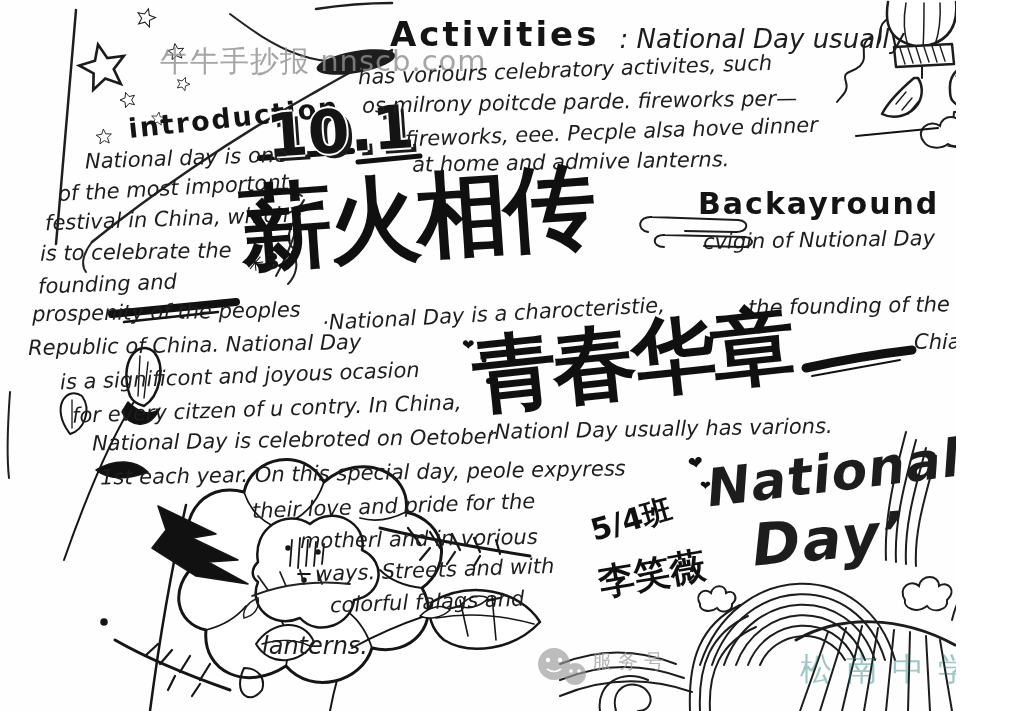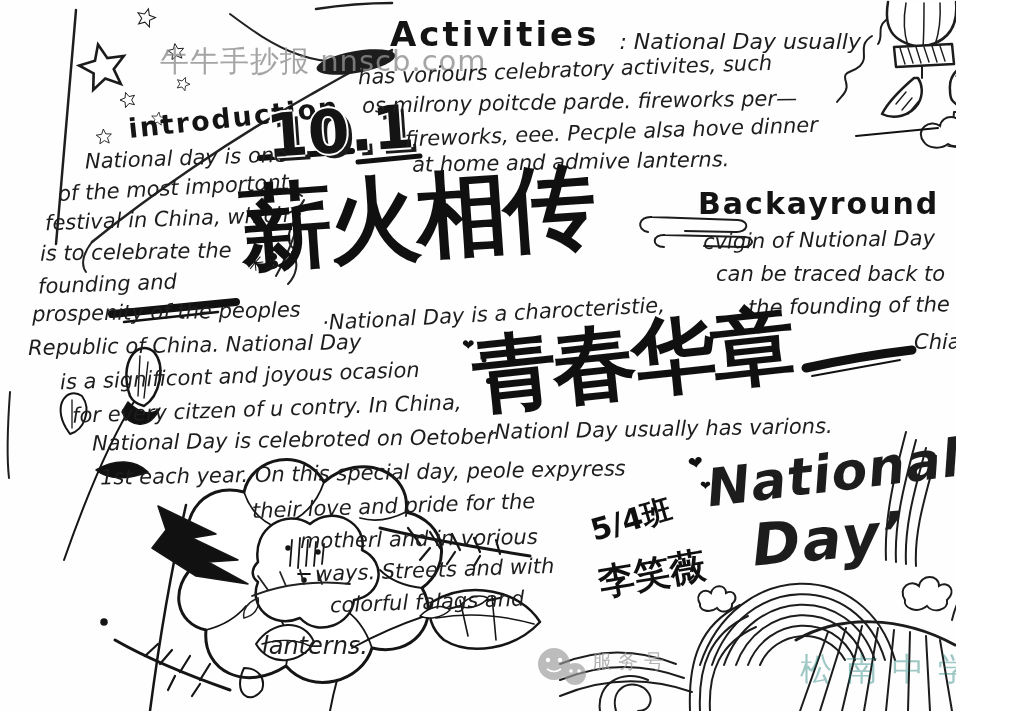--- a/index.html
+++ b/index.html
@@ -266,33 +266,32 @@
   <div class="hw" style="left:92px;top:428px;font-size:21px;transform:rotate(-1deg);">National Day is celebroted on Oetober</div>
   <div class="hw" style="left:100px;top:461px;font-size:21px;transform:rotate(-1deg);">1st each year. On this special day, peole expyress</div>
   <div class="hw" style="left:252px;top:494px;font-size:21px;transform:rotate(-2deg);">their love and pride for the</div>
   <div class="hw" style="left:300px;top:527px;font-size:21px;transform:rotate(-1deg);">motherl and in vorious</div>
   <div class="hw" style="left:315px;top:558px;font-size:21px;transform:rotate(-2deg);">ways. Streets and with</div>
   <div class="hw" style="left:330px;top:590px;font-size:21px;transform:rotate(-2deg);">colorful falags and</div>
   <div class="hw" style="left:262px;top:632px;font-size:24px;">lanterns.</div>
 
   <div class="row" style="position:absolute;left:390px;top:14px;">
     <span class="hd" style="position:static;font-size:34px;letter-spacing:3px;">Activities</span>
-    <span class="hw" style="position:static;font-size:22px;">: National Day usually</span>
+    <span class="hw" style="position:static;font-size:26px;">: National Day usually</span>
   </div>
   <div class="hw" style="left:358px;top:58px;font-size:21px;transform:rotate(-2deg);">has voriours celebratory activites, such</div>
   <div class="hw" style="left:362px;top:90px;font-size:21px;transform:rotate(-1deg);">os milrony poitcde parde. fireworks per—</div>
   <div class="hw" style="left:405px;top:120px;font-size:21px;transform:rotate(-2deg);">fireworks, eee. Pecple alsa hove dinner</div>
   <div class="hw" style="left:412px;top:150px;font-size:21px;transform:rotate(-1deg);">at home and admive lanterns.</div>
 
   <div class="row" style="position:absolute;left:698px;top:186px;">
     <span class="hd" style="position:static;font-size:30px;letter-spacing:2px;">Backayround</span>
     <span class="hw" style="position:static;font-size:24px;">: The</span>
   </div>
   <div class="hw" style="left:703px;top:228px;font-size:21px;transform:rotate(-1deg);">cvigin of Nutional Day</div>
-  <div class="hw" style="left:716px;top:262px;font-size:21px;">can be traced back to</div>
   <div class="hw" style="left:748px;top:294px;font-size:21px;transform:rotate(-1deg);">the founding of the</div>
   <div class="hw" style="left:878px;top:330px;font-size:21px;margin-left:36px;">Chian.</div>
 
   <div class="cal" style="left:240px;top:172px;font-size:92px;letter-spacing:-4px;transform:rotate(-4deg);">薪火相传</div>
   <div class="hd" style="left:246px;top:250px;font-size:22px;transform:rotate(-5deg);">✳3</div>
   <div class="hw" style="left:322px;top:302px;font-size:21px;transform:rotate(-3deg);">·National Day  is  a charocteristie,</div>
   <div class="cal" style="left:472px;top:318px;font-size:84px;letter-spacing:-4px;transform:rotate(-6deg);">青春华章</div>
   <div class="hw" style="left:488px;top:417px;font-size:21px;transform:rotate(-1deg);">·Nationl Day usually has varions.</div>
   <div class="wm" style="left:462px;top:336px;font-size:15px;color:#111;">❤</div>
 

